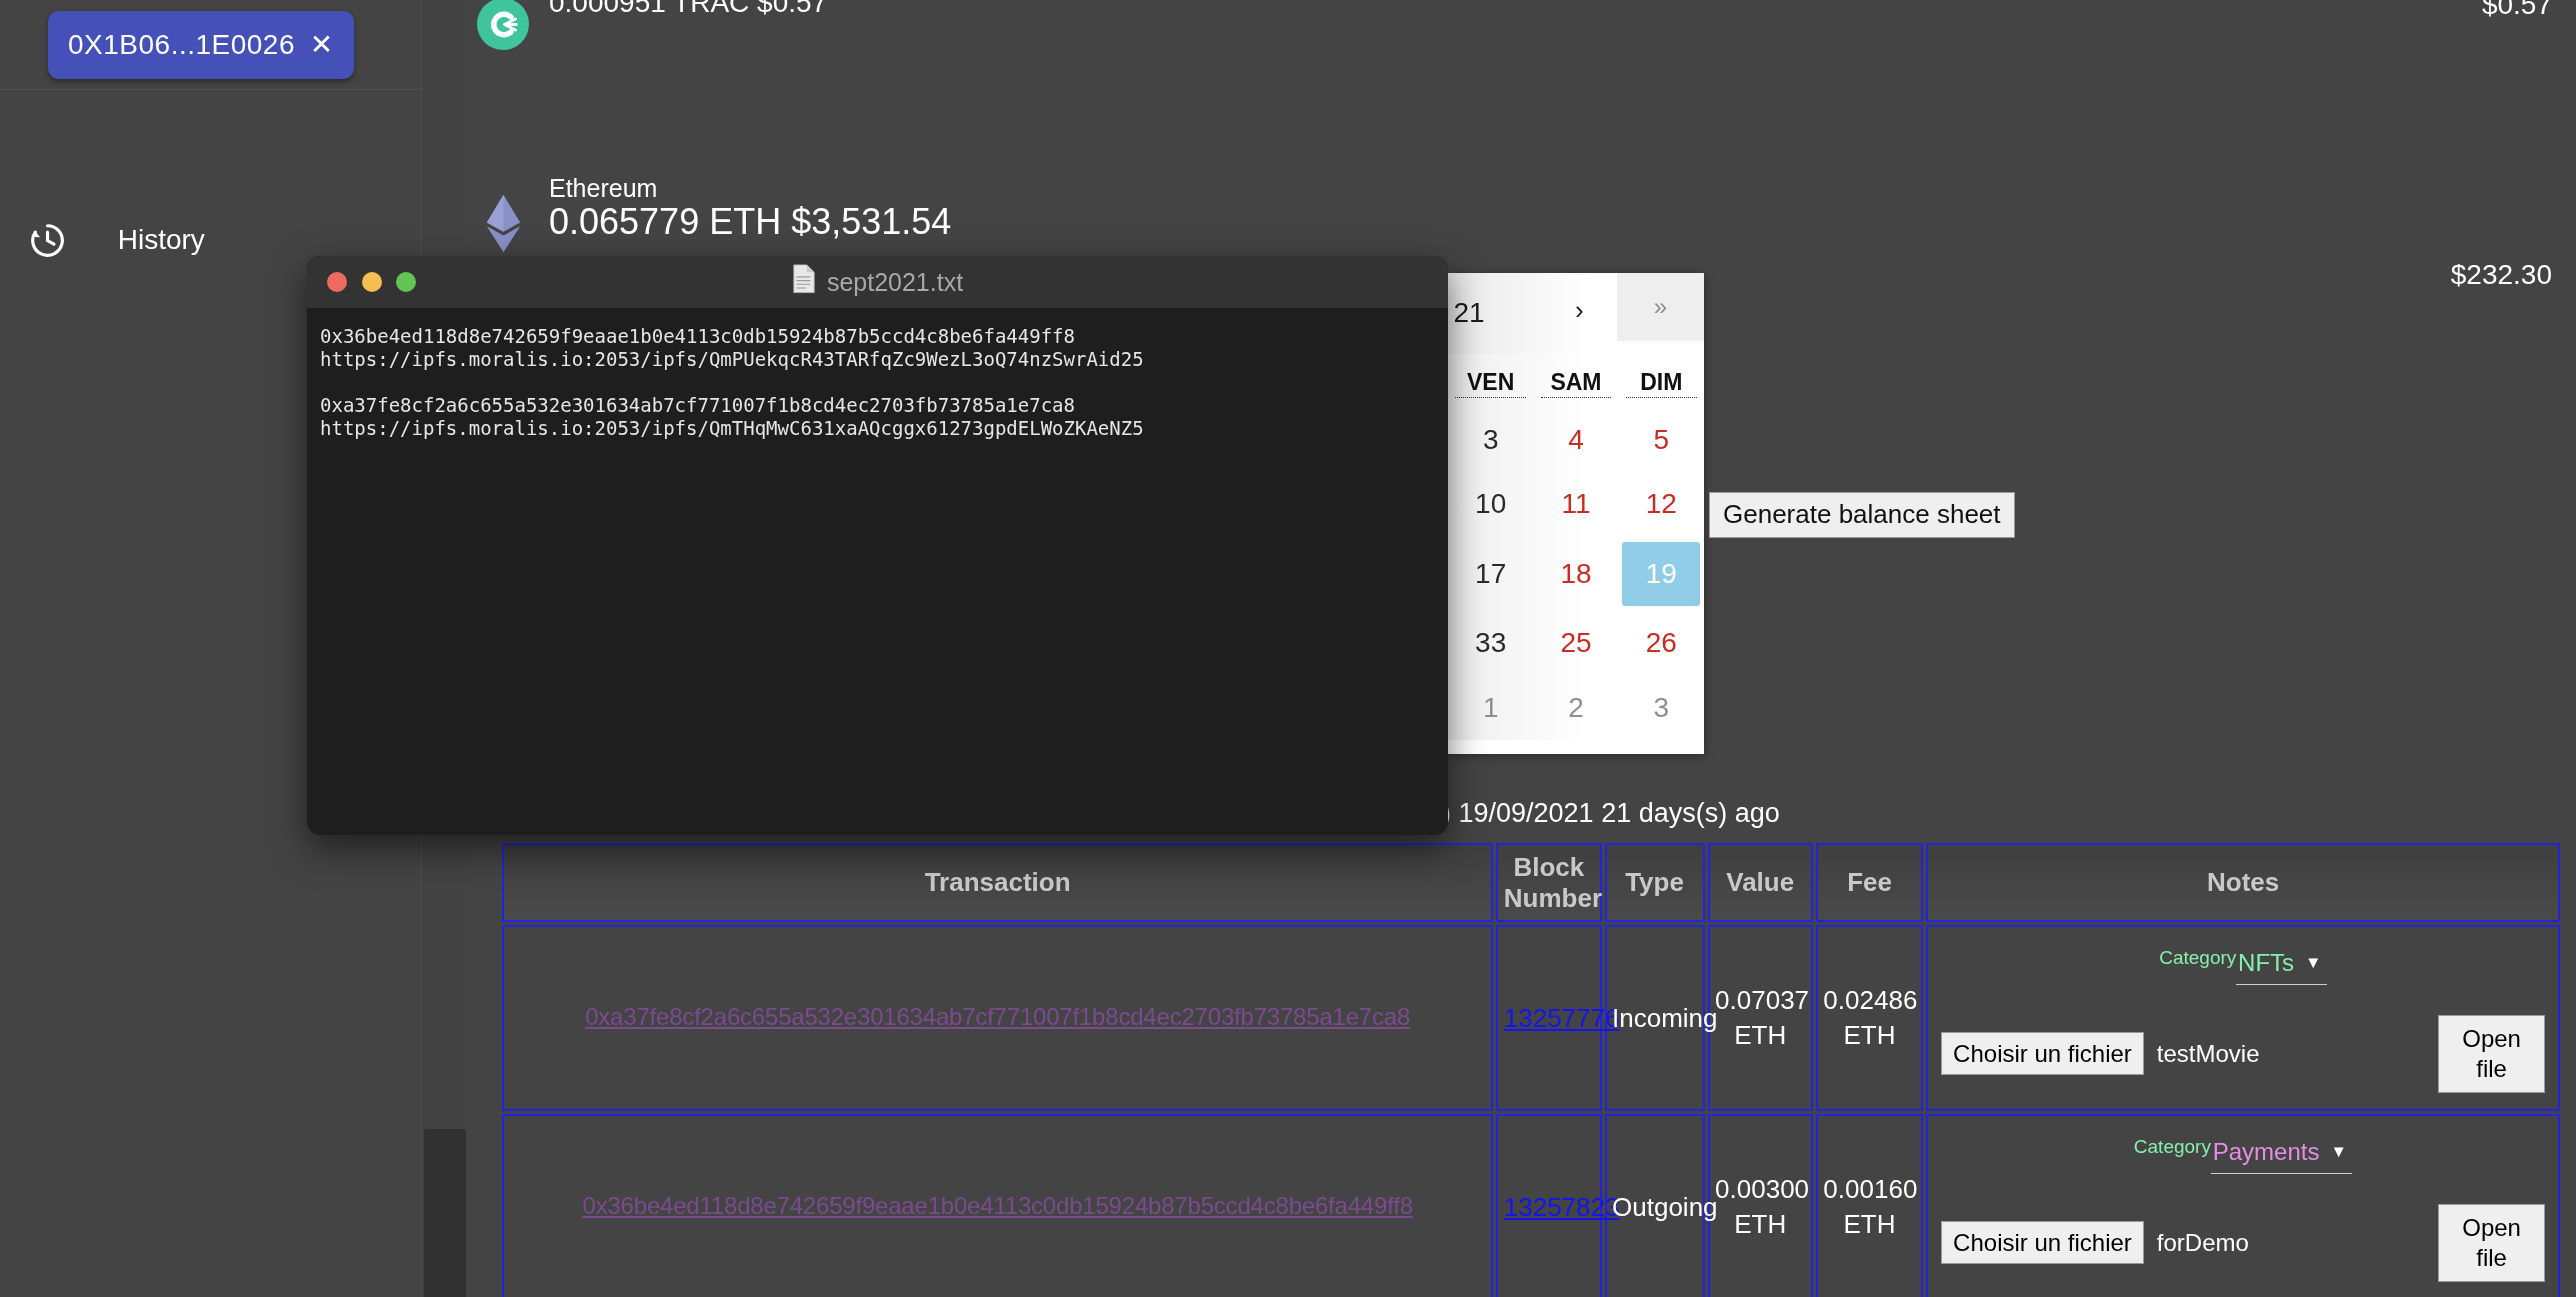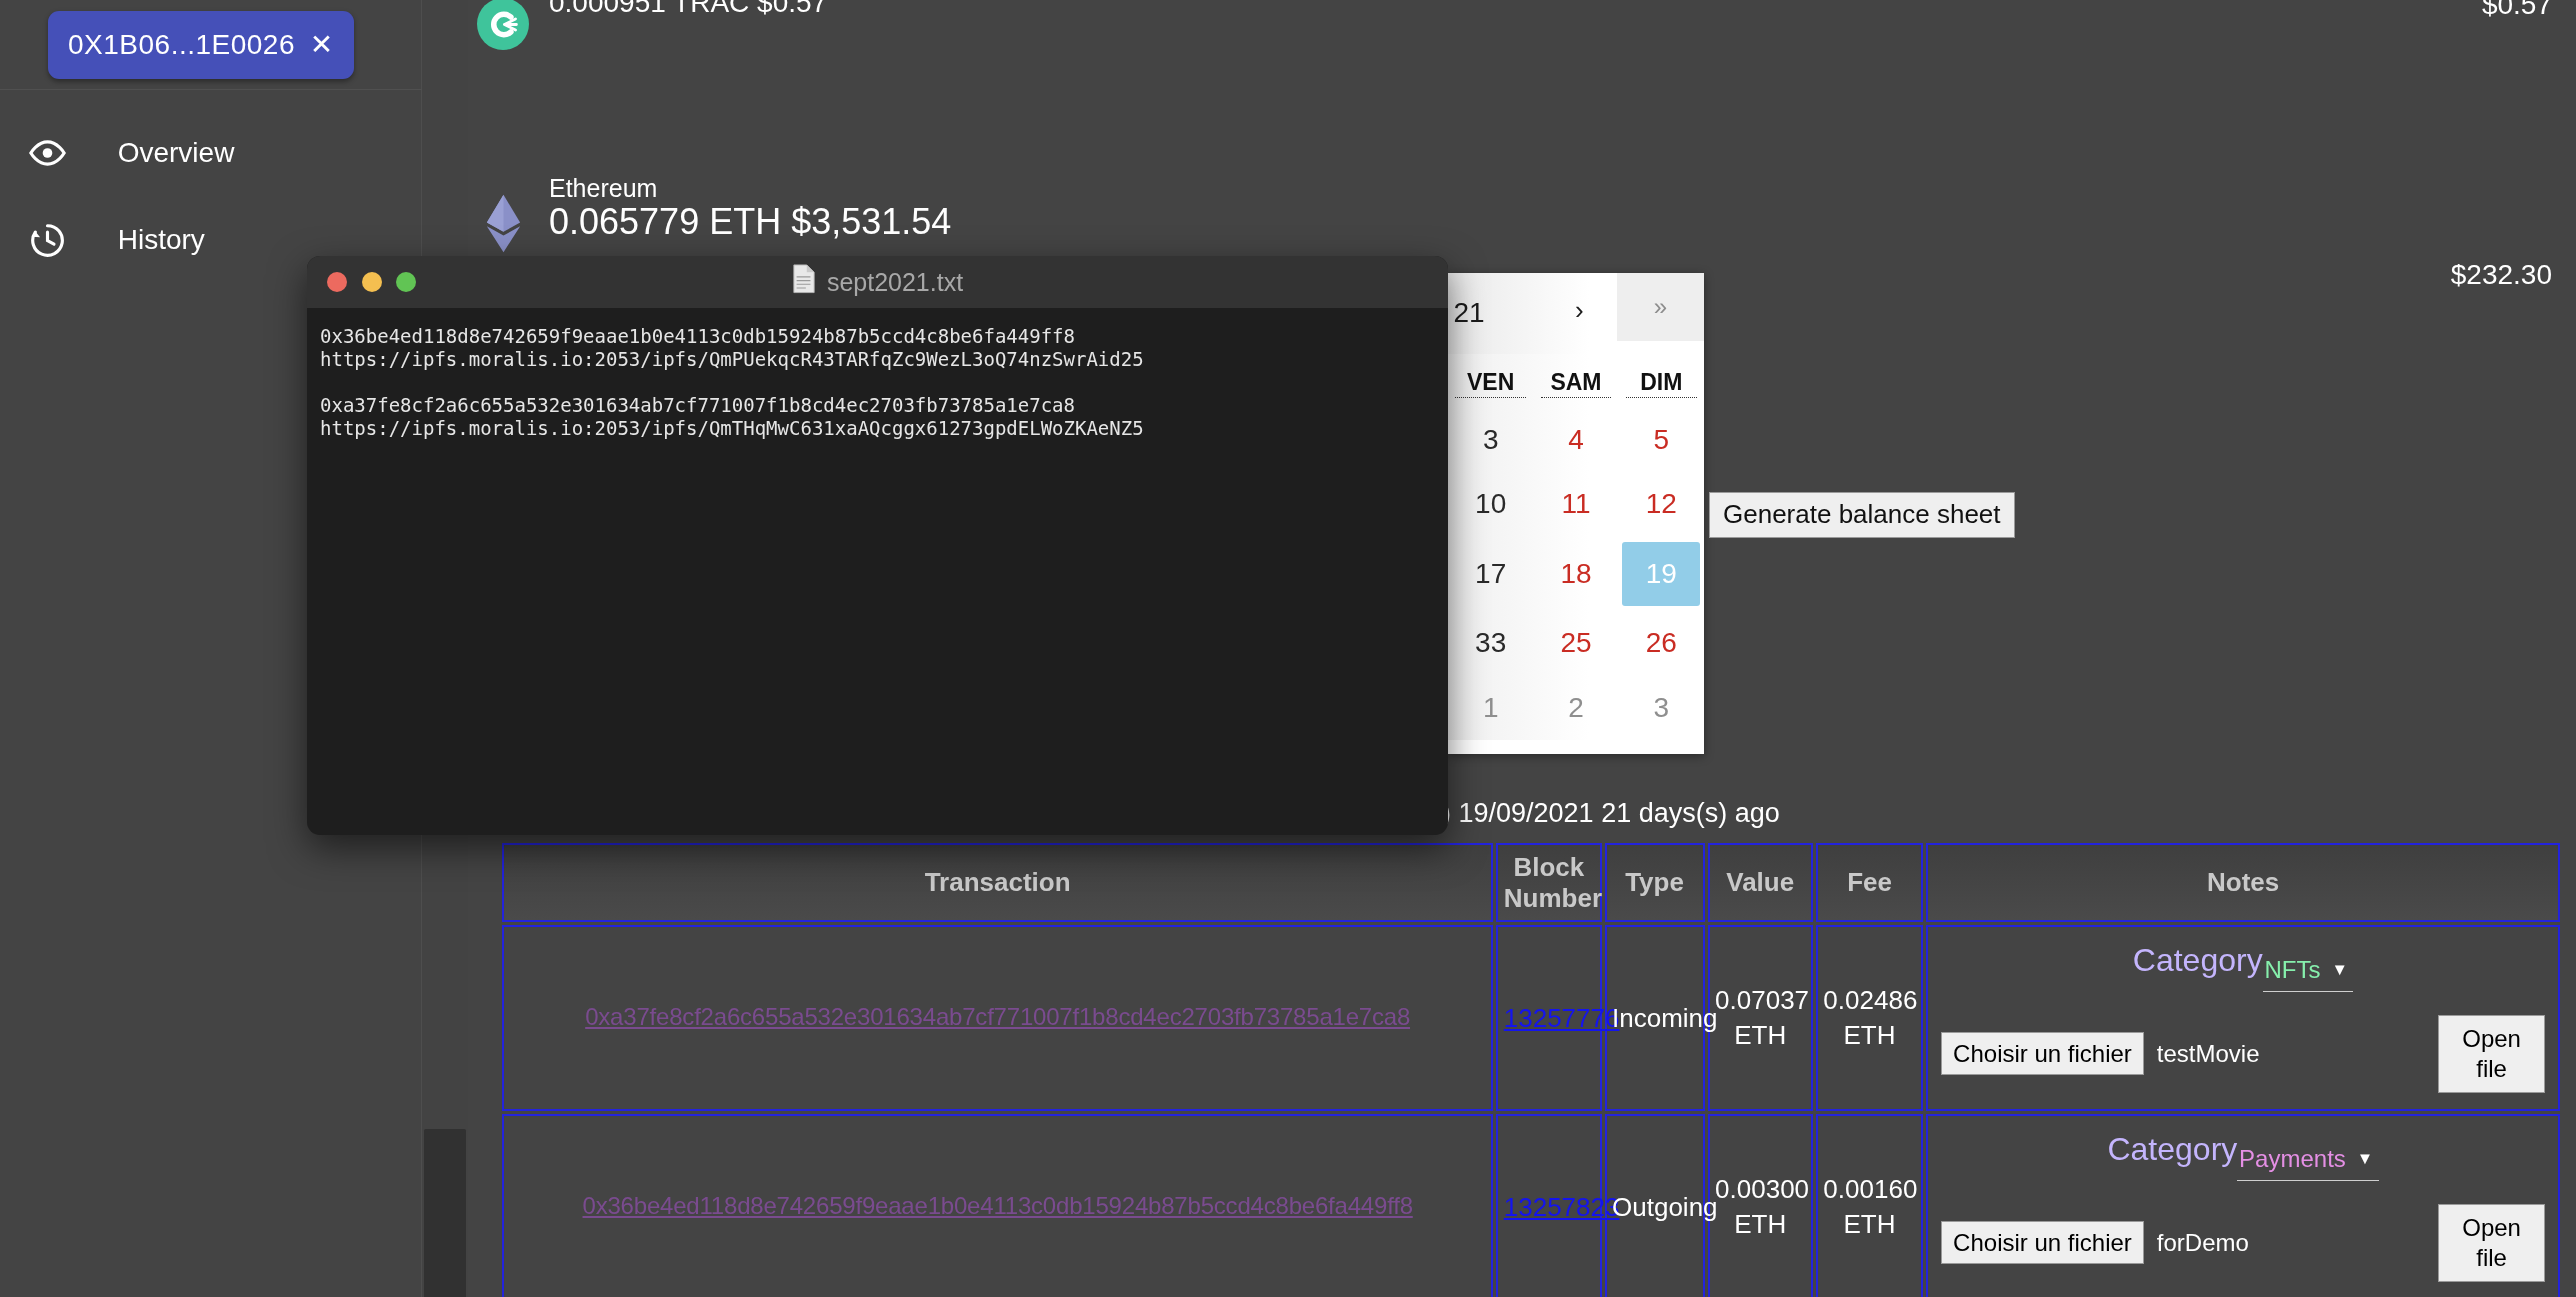--- a/index.html
+++ b/index.html
@@ -215,21 +215,21 @@
   }
   td.cell-blk, td.cell-type, td.cell-val, td.cell-fee { text-align: center; font-size: 26px; }
   td.cell-val, td.cell-fee { line-height: 35px; }
 
   
   .notes-inner { position: relative; height: 171px; }
   .cat-line {
     position: absolute; left: 0; right: 0; top: 9.2px;
     display: flex; align-items: baseline; justify-content: center;
   }
-  .cat-label { color: #c4b5fd; font-size: 32px; }
+  .cat-label { color: #86efac; font-size: 19px; }
   .cat-select {
     display: inline-flex; align-items: center; gap: 11px;
     font-size: 24px; cursor: pointer;
     border-bottom: 1.8px solid #cfcfcf; padding: 0 5.5px 7.4px 1.8px;
     position: relative; top: 7.4px;
   }
   .cat-select .caret { font-size: 16.6px; color: #ffffff; }
 
   .file-line {
     position: absolute; left: 7.4px; right: 7.4px; bottom: 11px;
@@ -254,29 +254,20 @@
 
   <div id="sidebar">
 
     <div id="wallet-row">
       <div id="wallet-chip">
         <span>0X1B06...1E0026</span>
         <span class="x-glyph">✕</span>
       </div>
     </div>
 
-    <div class="nav-item" id="nav-overview">
-      <span class="nav-ico">
-        <svg width="37" height="26" viewBox="0 0 40 28">
-          <path d="M20 2 C31 2 38 14 38 14 C38 14 31 26 20 26 C9 26 2 14 2 14 C2 14 9 2 20 2 Z" fill="none" stroke="#ffffff" stroke-width="3.4"></path>
-          <circle cx="20" cy="14" r="5.2" fill="#ffffff"></circle>
-        </svg>
-      </span>
-      <span class="nav-label">Overview</span>
-    </div>
 
     <div class="nav-item" id="nav-history">
       <span class="nav-ico">
         <svg width="37" height="37" viewBox="0 0 40 40">
           <path d="M20 4 a16 16 0 1 1 -13.2 7" fill="none" stroke="#ffffff" stroke-width="3.4" stroke-linecap="round"></path>
           <path d="M3 16 L7.6 11 L12 16.6 Z" fill="#ffffff"></path>
           <path d="M20 11 L20 20 L27 24" fill="none" stroke="#ffffff" stroke-width="3.4" stroke-linecap="round"></path>
         </svg>
       </span>
       <span class="nav-label">History</span>

